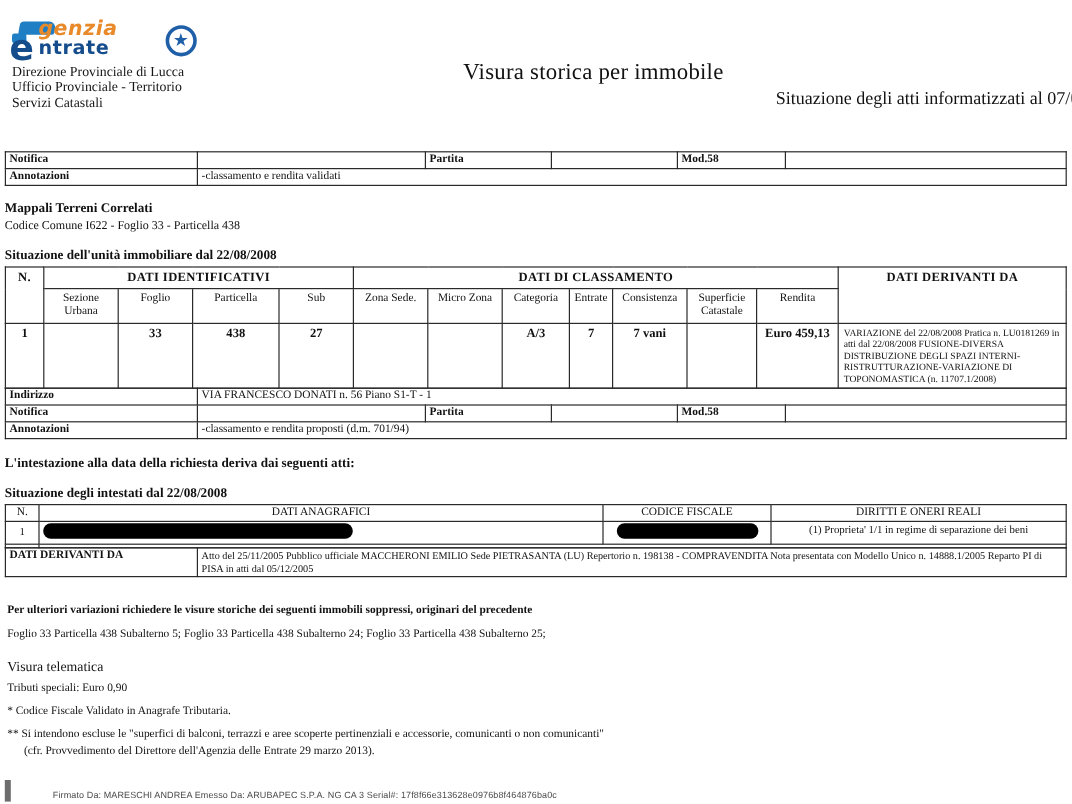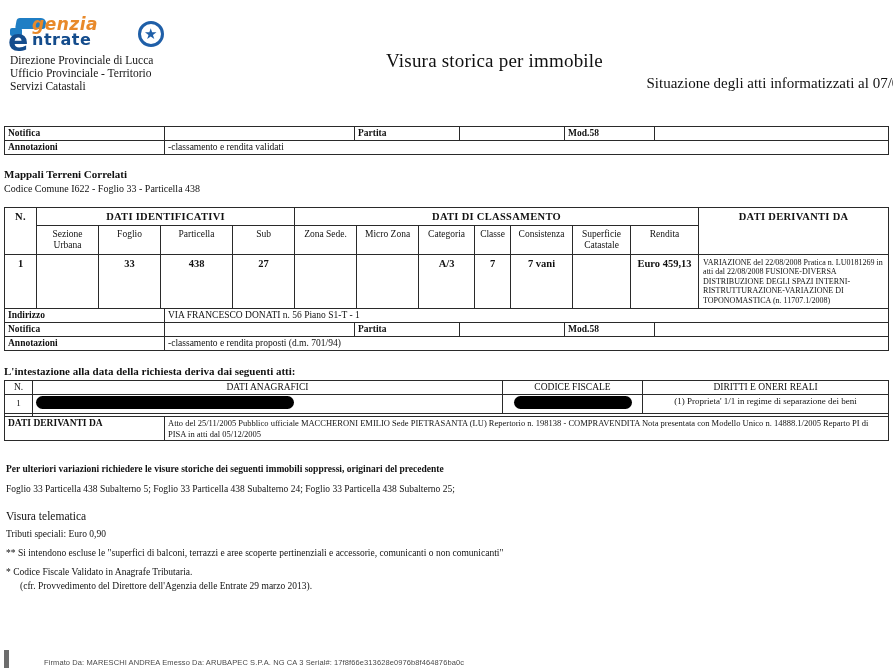--- a/index.html
+++ b/index.html
@@ -342,20 +342,21 @@
       </tbody>
     </table>
   </div>
 
   <div style="margin-top:13px;">
     <div class="sec-head">Mappali Terreni Correlati</div>
     <div class="sub-line">Codice Comune I622 - Foglio 33 - Particella 438</div>
   </div>
 
   <div style="margin-top:13px;">
+    <div class="sec-head">Situazione dell'unità immobiliare dal 22/08/2008</div>
 
     <table class="tbl main-tbl">
       <colgroup>
         <col style="width:32px">
           <col style="width:62px">
           <col style="width:62px">
         <col style="width:72px">
           <col style="width:62px">
           <col style="width:62px">
         <col style="width:62px">
@@ -374,21 +375,21 @@
           <th rowspan="2" class="h-grp">DATI DERIVANTI DA</th>
         </tr>
         <tr>
           <th class="small">Sezione Urbana</th>
           <th class="small">Foglio</th>
           <th class="small">Particella</th>
           <th class="small">Sub</th>
           <th class="small">Zona Sede.</th>
           <th class="small">Micro Zona</th>
           <th class="small">Categoria</th>
-          <th class="small">Classe</th>
+          <th class="small">Entrate</th>
           <th class="small">Consistenza</th>
           <th class="small">Superficie Catastale</th>
           <th class="small">Rendita</th>
         </tr>
       </thead>
       <tbody>
         <tr>
           <td>1</td>
           <td></td>
           <td>33</td>
@@ -431,20 +432,21 @@
         <tr>
           <td class="lbl">Annotazioni</td>
           <td colspan="5">-classamento e rendita proposti (d.m. 701/94)</td>
         </tr>
       </tbody>
     </table>
   </div>
 
   <div style="margin-top:14px;">
     <div class="sec-head">L'intestazione alla data della richiesta deriva dai seguenti atti:</div>
+    <div class="sec-head" style="margin-top:13px;">Situazione degli intestati dal 22/08/2008</div>
 
     <table class="tbl intest-tbl">
       <colgroup>
         <col style="width:28px">
           <col style="width:470px">
           <col style="width:140px">
           <col style="width:246px">
       </colgroup>
       <thead>
         <tr>
@@ -486,22 +488,22 @@
     </table>
   </div>
 
   <div class="notes">
     <div class="gap-sm"></div>
     <div class="b">Per ulteriori variazioni richiedere le visure storiche dei seguenti immobili soppressi, originari del precedente</div>
     <div class="n" style="margin-top:6px;">Foglio 33 Particella 438 Subalterno 5; Foglio 33 Particella 438 Subalterno 24; Foglio 33 Particella 438 Subalterno 25;</div>
     <div class="gap-md"></div>
     <div class="big">Visura telematica</div>
     <div class="n" style="margin-top:4px;">Tributi speciali: Euro 0,90</div>
+    <div class="n" style="margin-top:5px;">* Codice Fiscale Validato in Anagrafe Tributaria.</div>
     <div class="n" style="margin-top:5px;">** Si intendono escluse le "superfici di balconi, terrazzi e aree scoperte pertinenziali e accessorie, comunicanti o non comunicanti"</div>
-    <div class="n" style="margin-top:5px;">* Codice Fiscale Validato in Anagrafe Tributaria.</div>
     <div class="n indent">(cfr. Provvedimento del Direttore dell'Agenzia delle Entrate 29 marzo 2013).</div>
   </div>
 
   <div class="sig">
     <div class="sig-bar"></div>
     <div class="sig-text">Firmato Da: MARESCHI ANDREA Emesso Da: ARUBAPEC S.P.A. NG CA 3 Serial#: 17f8f66e313628e0976b8f464876ba0c</div>
   </div>
 
 </div>
 

